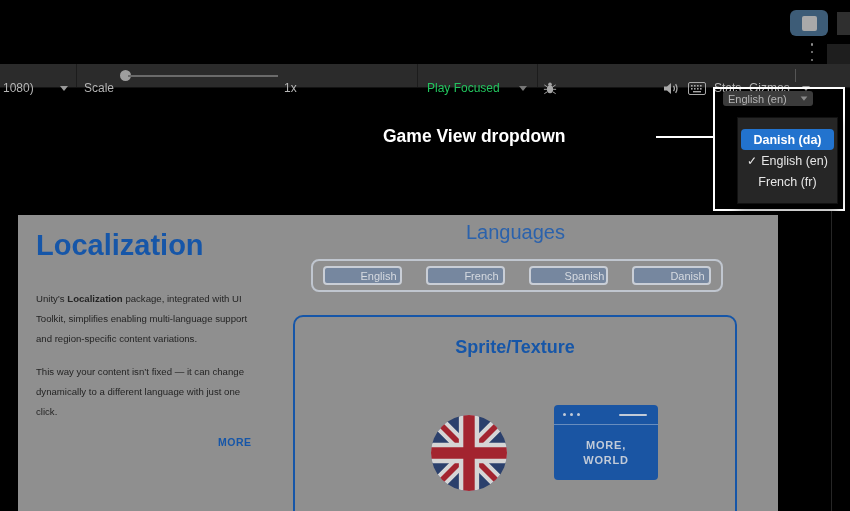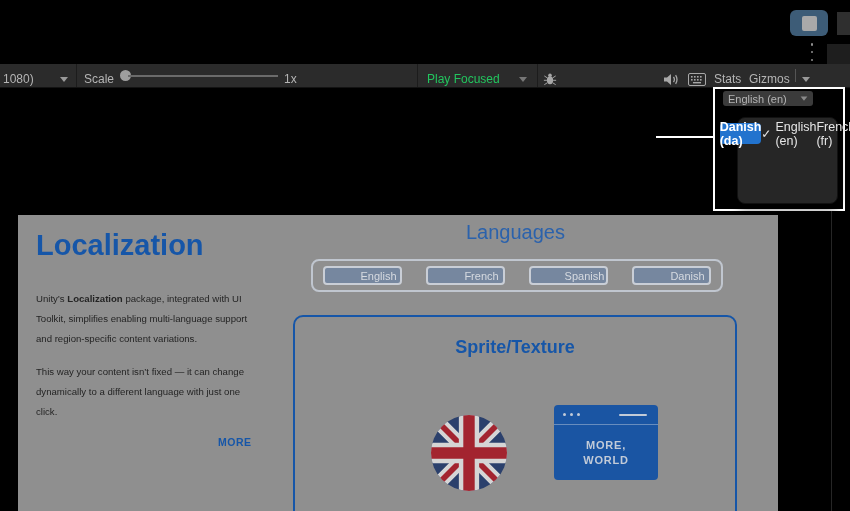--- a/index.html
+++ b/index.html
@@ -12,42 +12,42 @@
   .play-btn-square { width:15px; height:15px; background:#A9A9A9; border-radius:2px; }
   .top-shape-a { position:absolute; left:837px; top:12px; width:13px; height:23px; background:#2F2F2F; }
   .top-shape-b { position:absolute; left:827px; top:44px; width:23px; height:22px; background:#1E1E1E; }
   .kebab { position:absolute; left:809px; top:43px; width:6px; height:18px; display:flex;
     flex-direction:column; justify-content:space-between; align-items:center; }
   .kebab i { width:2.5px; height:2.5px; border-radius:50%; background:#8E8E8E; }
 
   
   .toolbar { position:absolute; left:0; top:64px; width:850px; height:24px; background:var(--toolbar_bg);
     border-bottom:1px solid #131313; font-size:12px; color:#B5B5B5; }
-  .toolbar .tb-item { position:absolute; top:3px; height:24px; display:flex; align-items:center; }
+  .toolbar .tb-item { position:absolute; top:12px; height:24px; display:flex; align-items:center; }
   .tb-divider { position:absolute; top:0; width:1px; height:23px; background:#1C1C1C; }
   .caret { width:0; height:0; border-left:4px solid transparent; border-right:4px solid transparent;
     border-top:5px solid #999; }
   .slider-knob { position:absolute; left:120px; top:6px; width:11px; height:11px; border-radius:50%; background:#9E9E9E; }
   .slider-track { position:absolute; left:128px; top:10.5px; width:150px; height:2px; background:#6B6B6B; }
   .dim { color:#22c55e; }
   .mini-divider { position:absolute; left:795px; top:5px; width:1px; height:13px; background:#555; }
 
   
   .annotation-text { position:absolute; left:383px; top:126px; font-size:17.5px; font-weight:bold; color:#FFF; }
   .annotation-line { position:absolute; left:656px; top:136px; width:57px; height:2px; background:#FFF; }
 
   
   .highlight-box { position:absolute; left:713px; top:87px; width:132px; height:124px; border:2px solid #FFF; }
   .locale-trigger { position:absolute; left:723px; top:91px; width:90px; height:15px; background:#3B3B3B;
     border-radius:3px; display:flex; align-items:center; justify-content:space-between; padding:0 5px;
     font-size:11px; color:#B5B5B5; }
   .locale-trigger .caret { border-top-color:#8A8A8A; transform:scale(.85); }
   .locale-menu { position:absolute; left:737px; top:117px; width:101px; height:87px; background:var(--menu_bg);
-    border-radius:8px; border:1px solid #111; box-shadow:0 4px 10px rgba(0,0,0,.6); padding:5px 3px;
-    display:flex; flex-direction:row; justify-content:center; }
+    border-radius:0; border:1px solid #111; box-shadow:0 4px 10px rgba(0,0,0,.6); padding:5px 3px;
+    display:flex; flex-direction:column; justify-content:center; }
   .locale-item { height:21px; display:flex; align-items:center; justify-content:center; font-size:12.5px;
     color:#E6E6E6; border-radius:4px; }
   .locale-item.selected { background:var(--highlight_blue); color:#FFF; font-weight:bold; }
   .locale-item .check { margin-right:4px; font-size:12px; }
 
   
   .page { position:absolute; left:18px; top:215px; width:760px; height:296px; background:var(--page_bg); overflow:hidden; }
   .page-title { position:absolute; left:18px; top:14px; font-size:29px; font-weight:bold; color:var(--accent_blue); }
   .intro { position:absolute; left:18px; top:74px; width:219px; font-size:9.6px; line-height:20px; color:#242424; }
   .intro p { margin-bottom:13px; }
@@ -140,20 +140,21 @@
       </svg>
     </span>
     <span class="tb-item" style="left:714px">Stats</span>
     <span class="tb-item" style="left:749px">Gizmos</span>
     <span class="mini-divider"></span>
     <span class="tb-item" style="left:802px">
         <span class="caret"></span>
       </span>
   </div>
 
+  <div class="annotation-text">Game View dropdown</div>
   <div class="annotation-line"></div>
 
   <div class="highlight-box"></div>
 
   <div class="locale-trigger">
     <span>English (en)</span>
     <span class="caret"></span>
   </div>
   <div class="locale-menu">
     <div class="locale-item selected">

